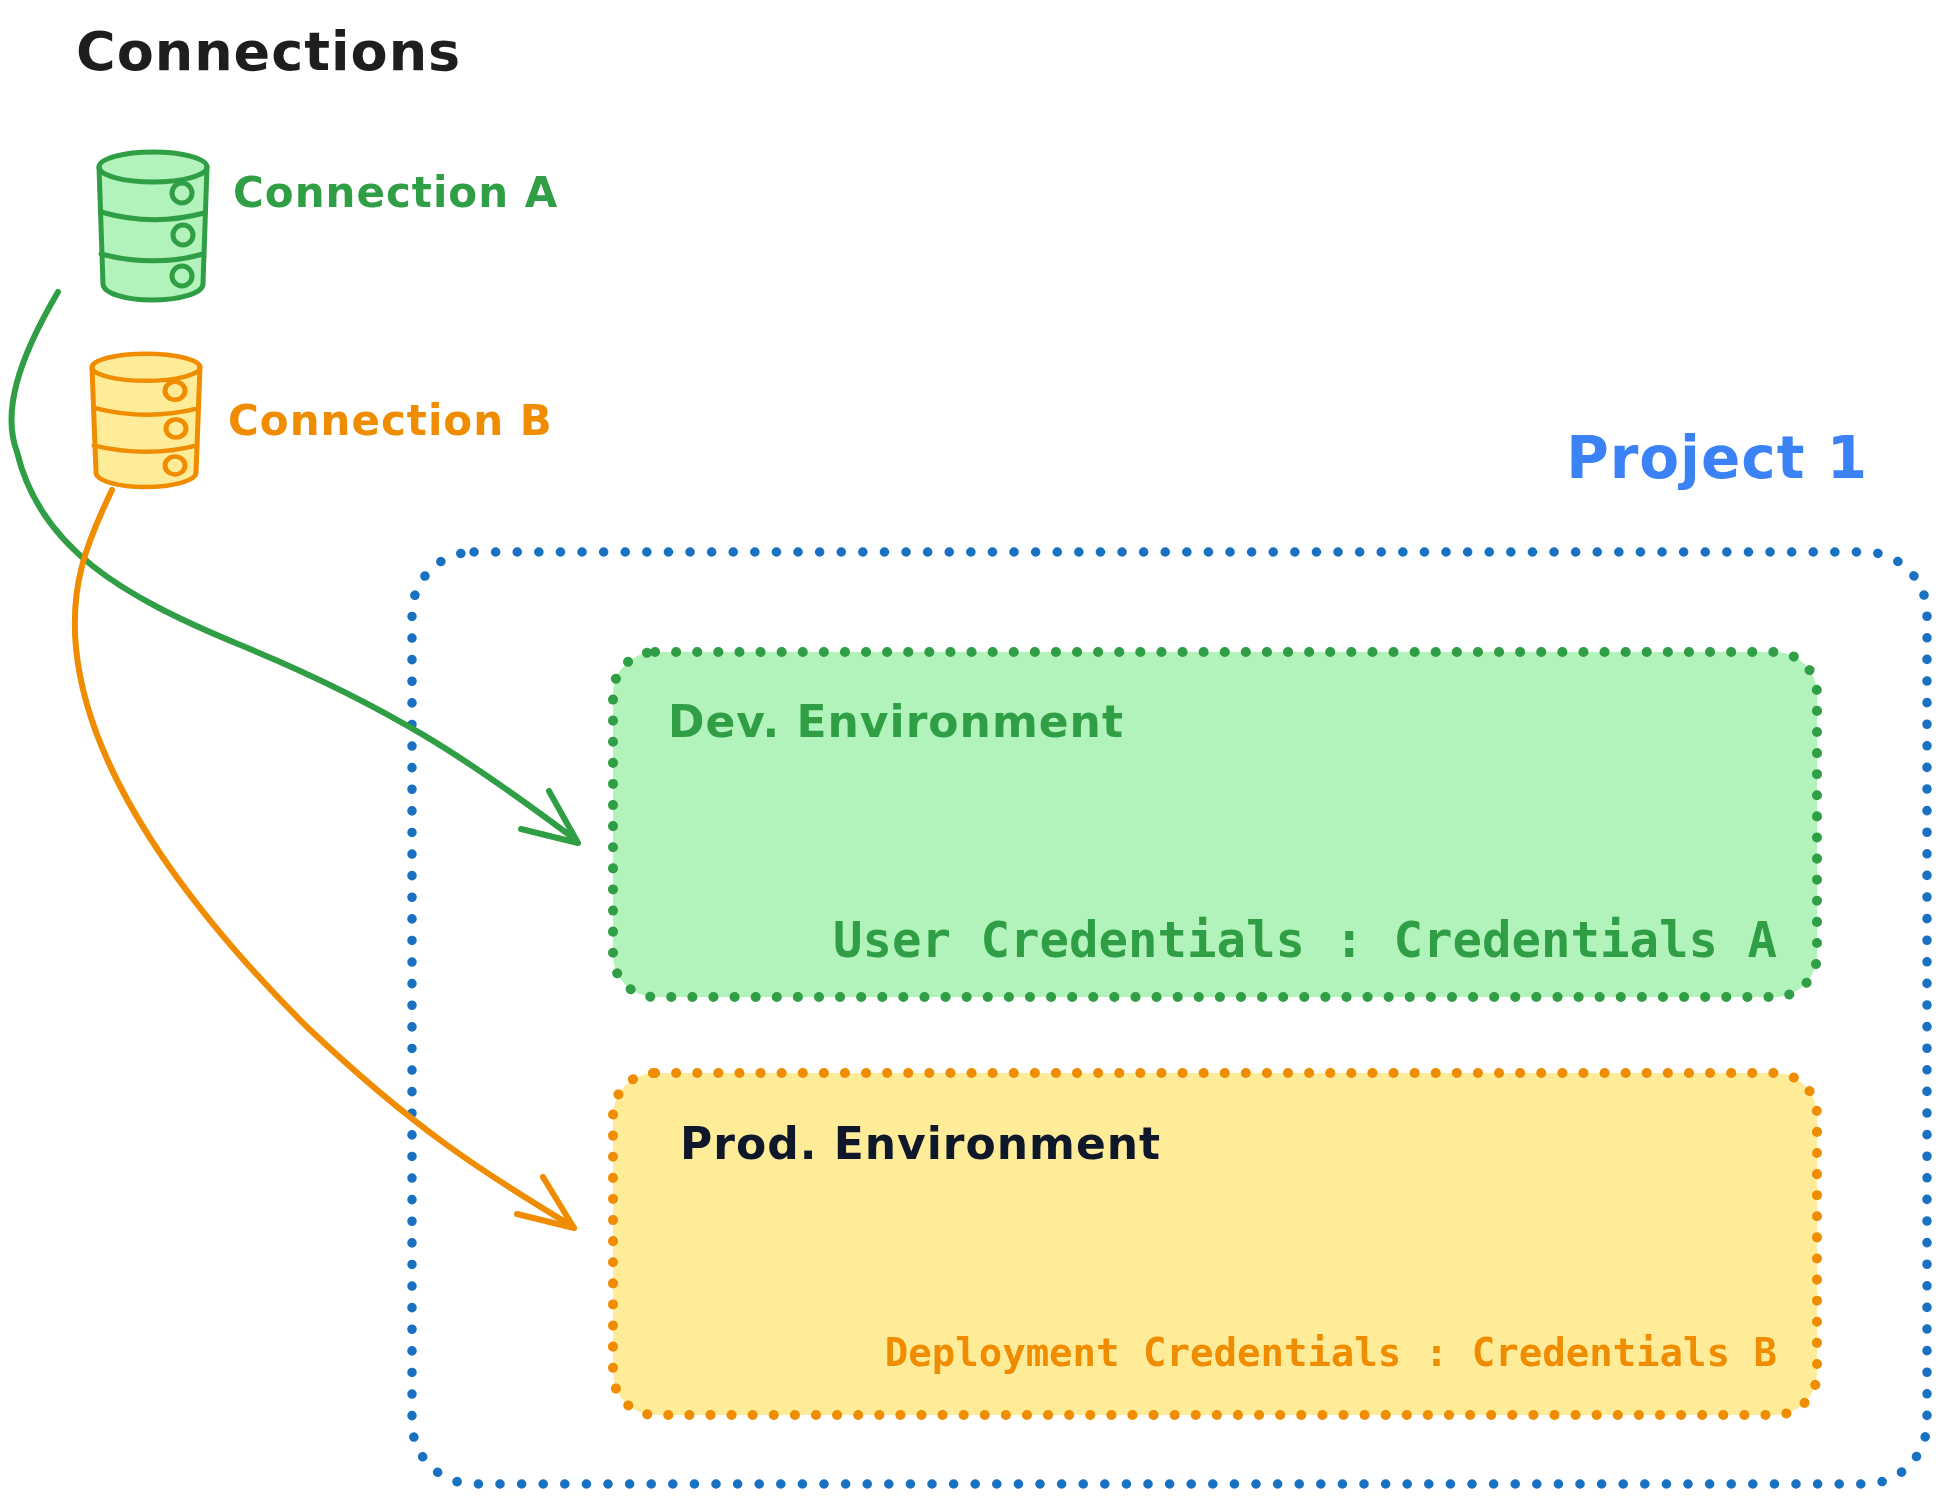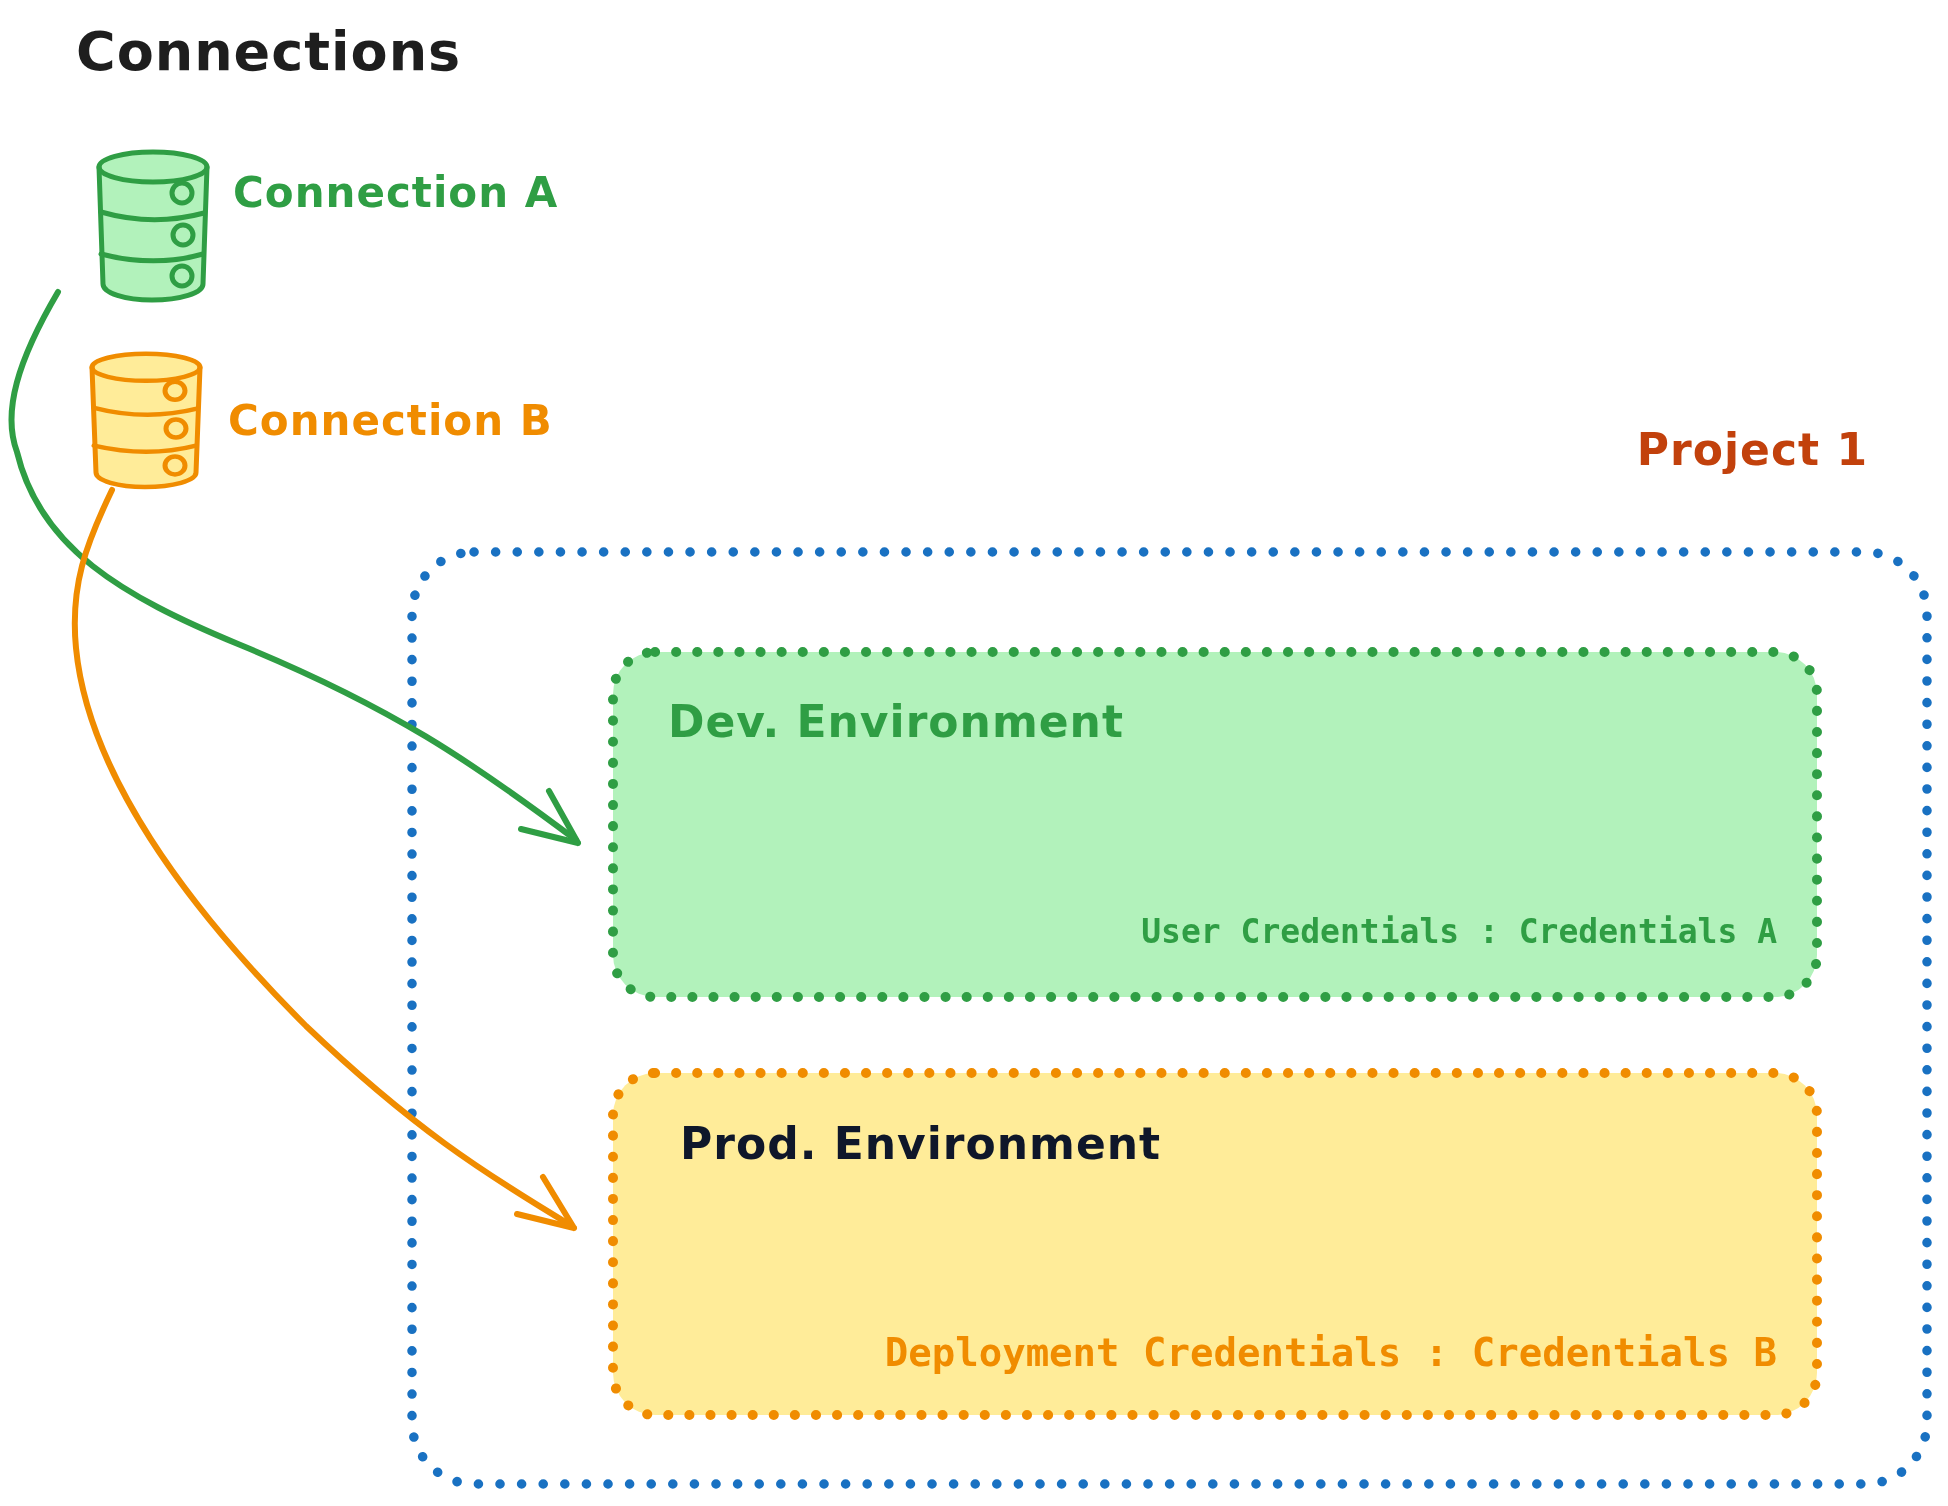--- a/index.html
+++ b/index.html
@@ -17,24 +17,24 @@
     left: 0; top: 0;
     width: 1948px; height: 1506px;
   }
   .txt { position: absolute; white-space: nowrap; }
   .hand { font-family: "DejaVu Sans", sans-serif; font-weight: 700; letter-spacing: 1px; }
   .mono { font-family: "DejaVu Sans Mono", monospace; font-weight: 700; }
 
   .diagram-title   { left: 76px;  top: 20px;  font-size: 54px; color: #1e1e1e; }
   .conn-a-label    { left: 233px; top: 168px; font-size: 42px; color: #2f9e44; }
   .conn-b-label    { left: 228px; top: 396px; font-size: 42px; color: #f08c00; }
-  .project-label   { right: 80px; top: 424px; font-size: 44px; color: #c2410c; }
+  .project-label   { right: 80px; top: 424px; font-size: 58px; color: #3b82f6; }
   .dev-env-label   { left: 668px; top: 696px;  font-size: 44px; color: #2f9e44; }
   .prod-env-label  { left: 680px; top: 1118px; font-size: 44px; color: #0f172a; }
-  .dev-creds-label  { right: 171px; top: 912px;  font-size: 33px; color: #2f9e44; margin-left: 32px; }
+  .dev-creds-label  { right: 171px; top: 912px;  font-size: 49px; color: #2f9e44; margin-left: 32px; }
   .prod-creds-label { right: 171px; top: 1330px; font-size: 39px; color: #f08c00; }
 </style>
 </head>
 <body>
 
 <div class="canvas">
 
   <svg class="shapes-layer" width="1948" height="1506" viewBox="0 0 1948 1506">
 
     <rect x="412" y="552" width="1515" height="932" rx="62" fill="none" stroke="#1971c2" stroke-width="9.5" stroke-linecap="round" stroke-dasharray="0.1 21.5"></rect>

